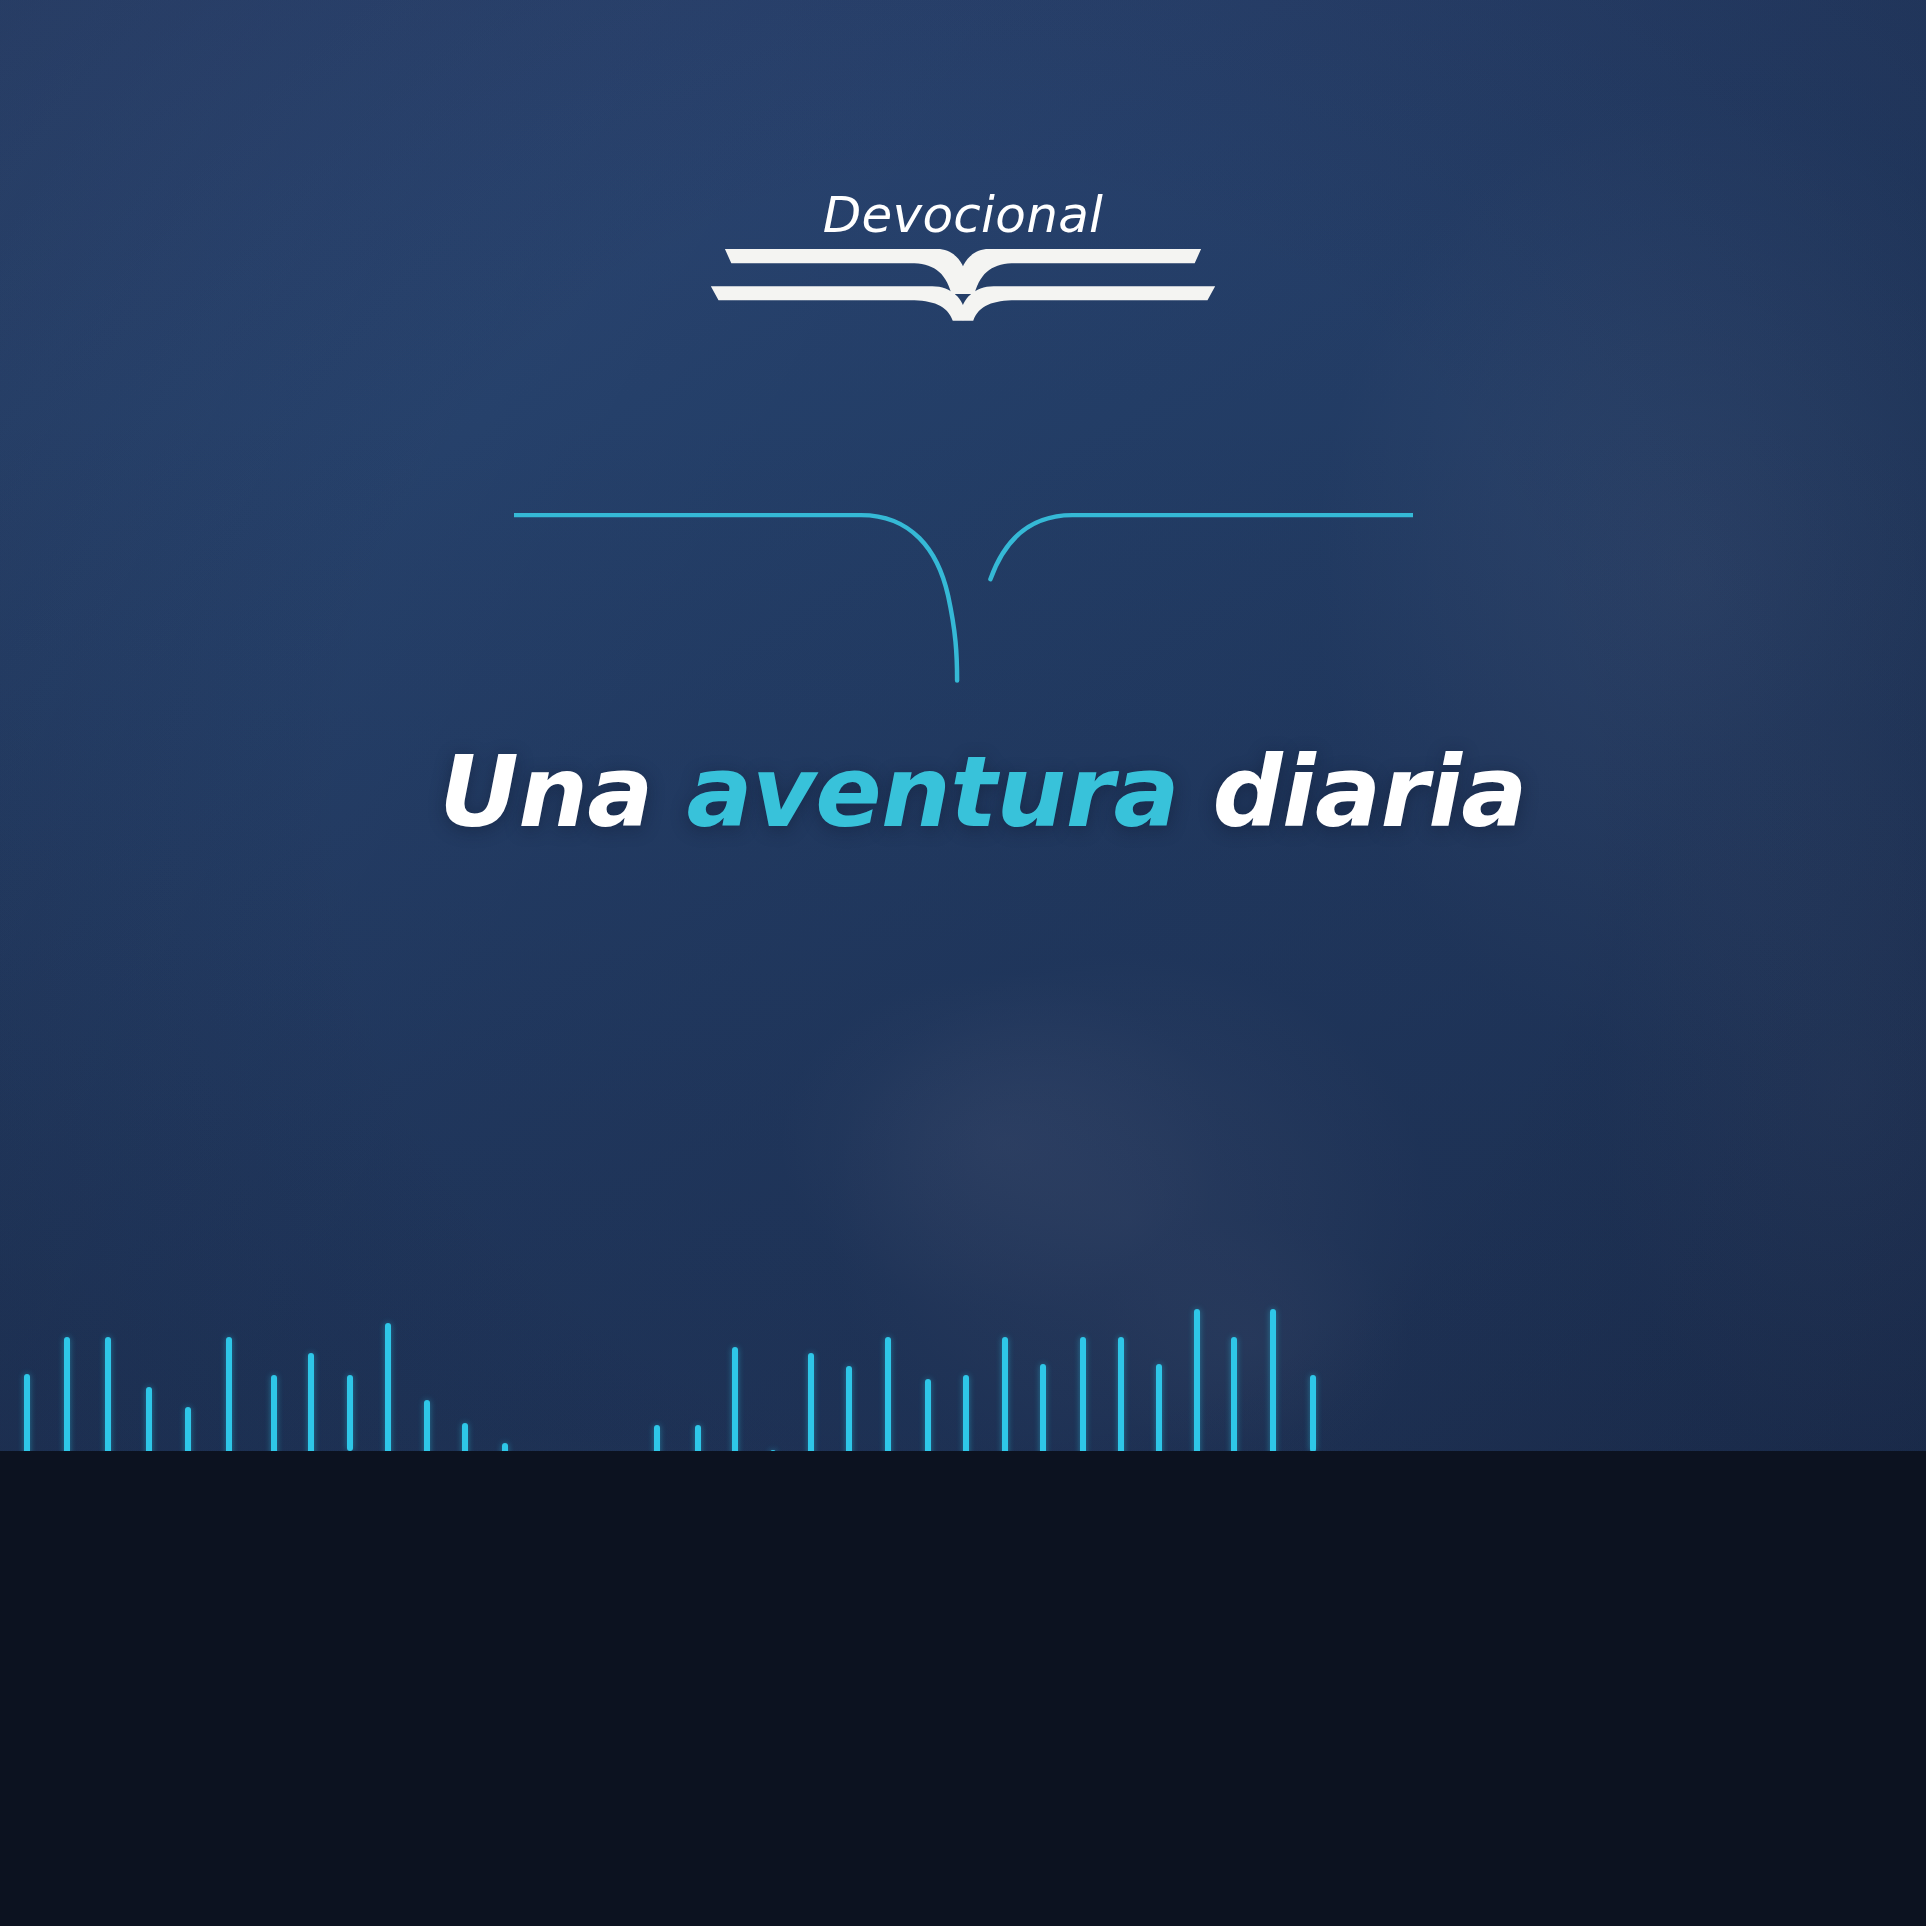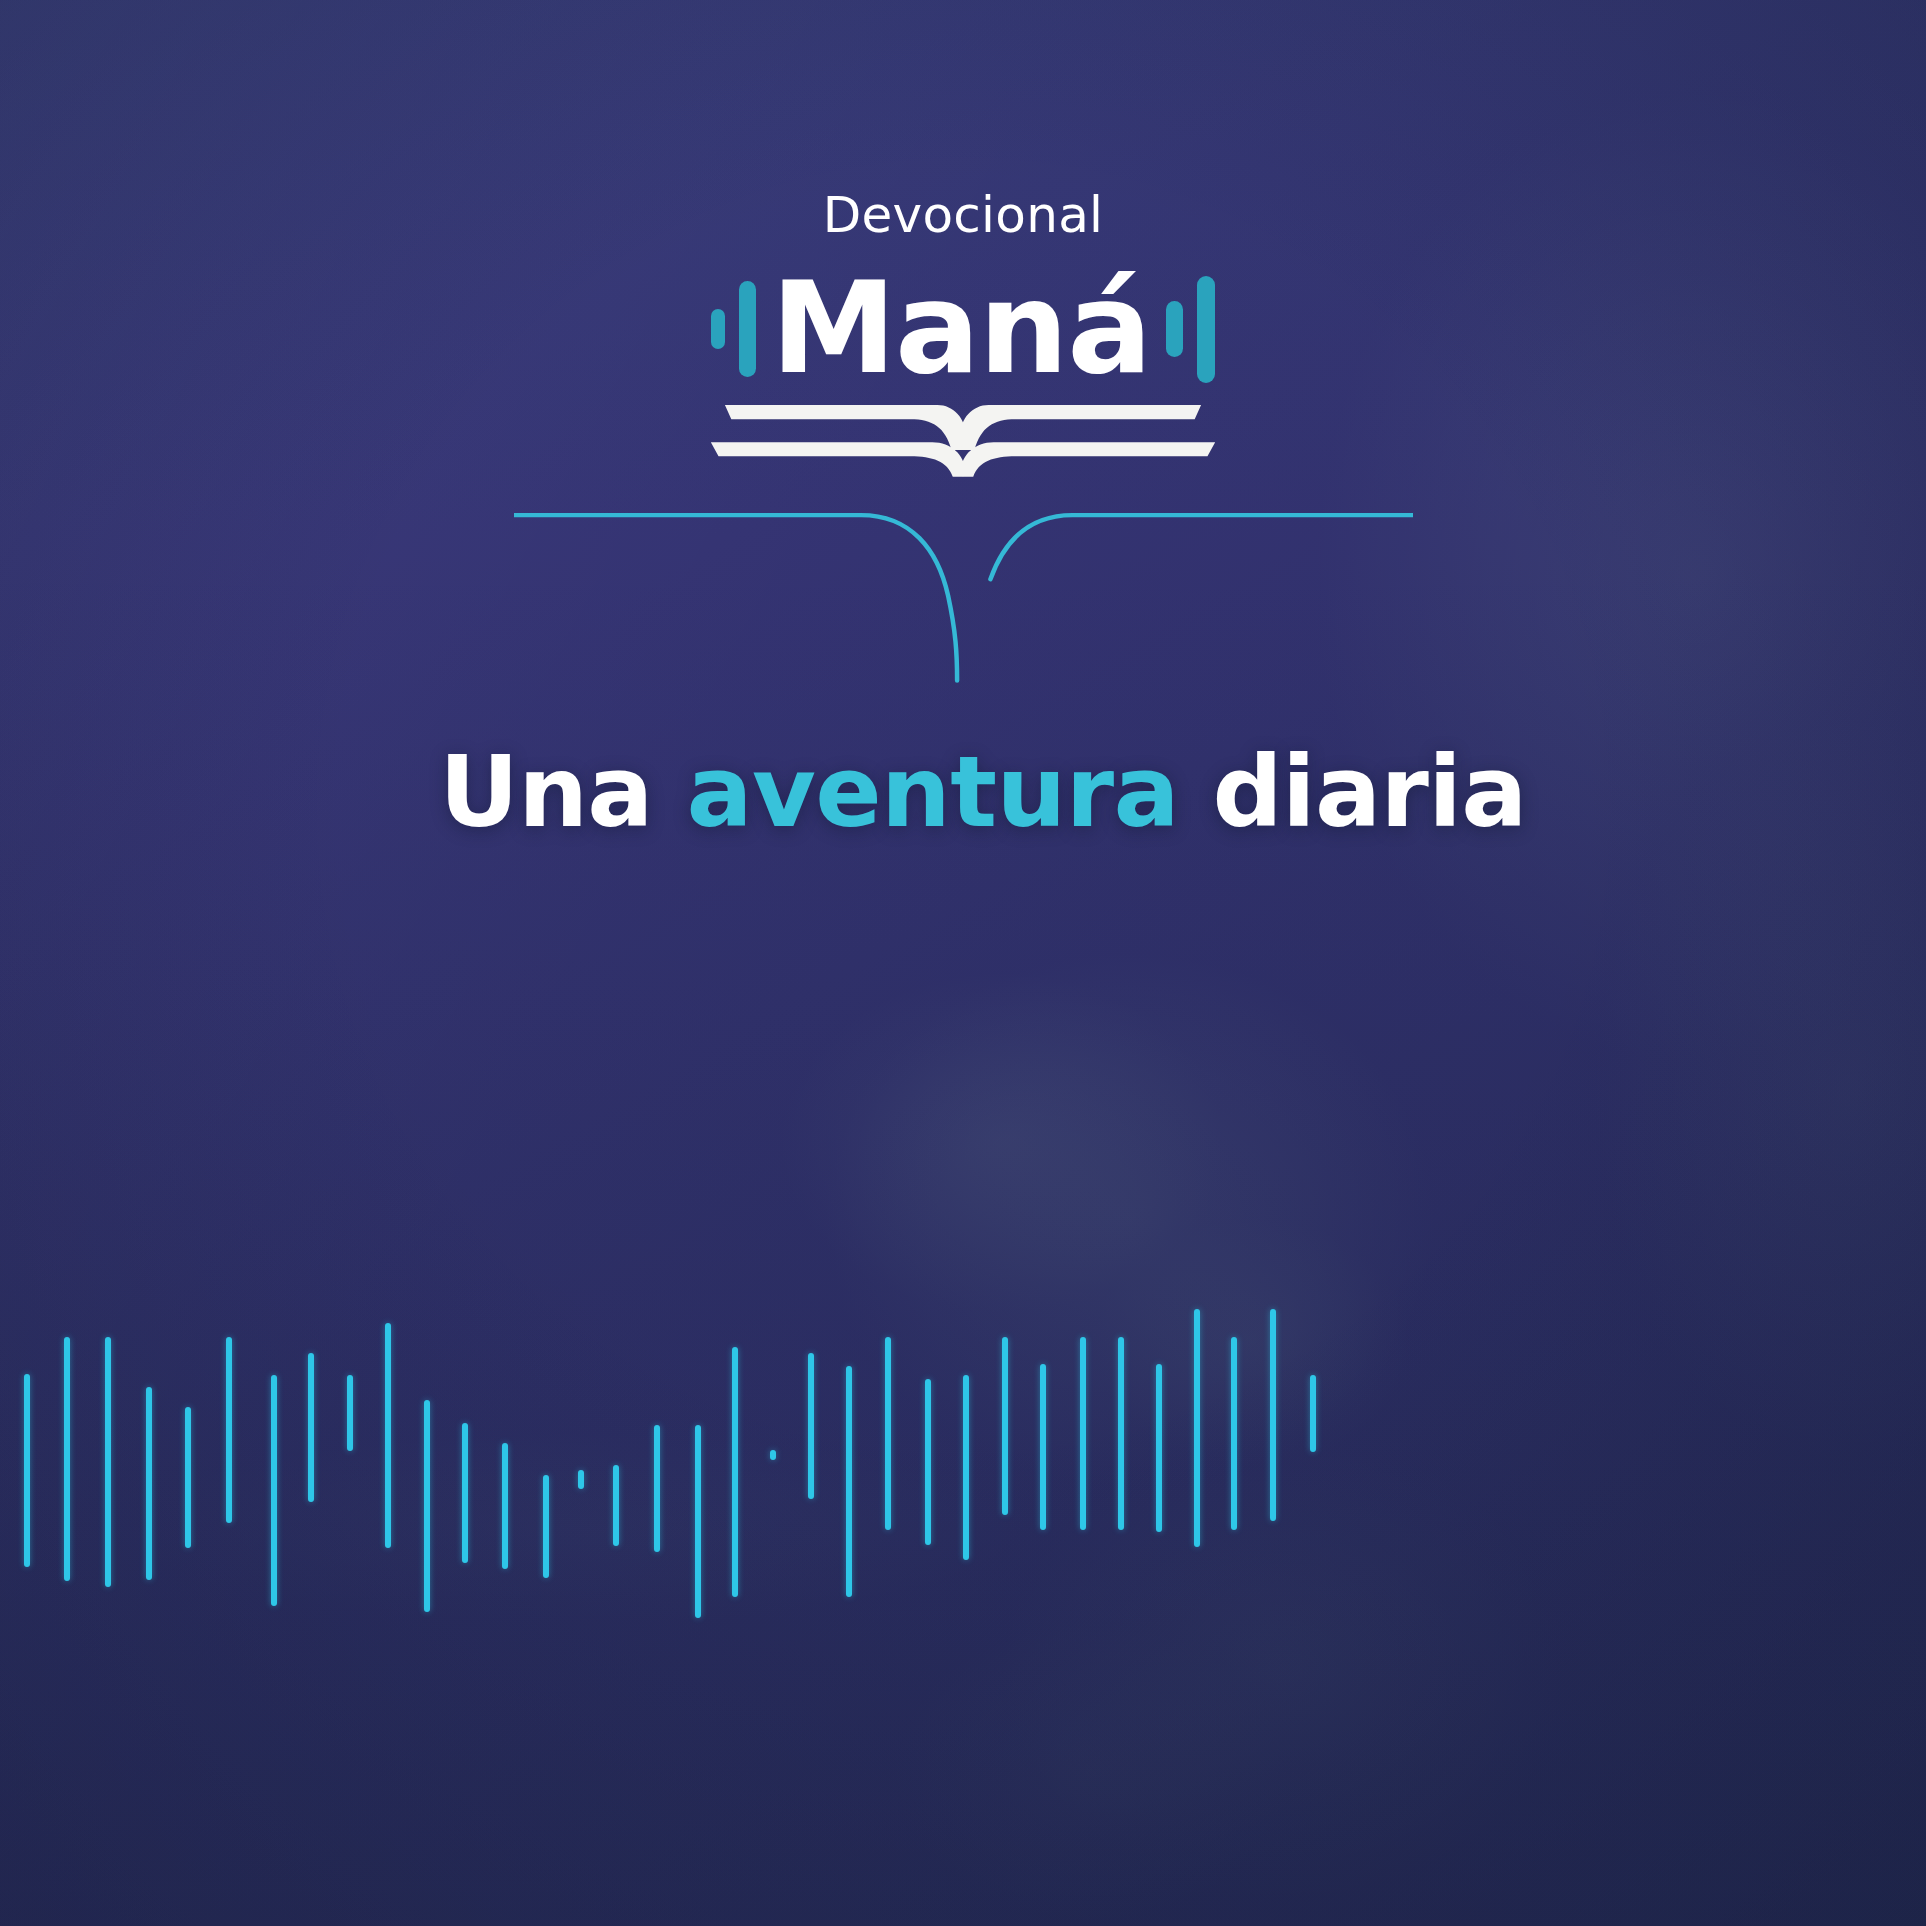--- a/index.html
+++ b/index.html
@@ -10,23 +10,24 @@
   body {
     width: 1926px;
     height: 1926px;
     overflow: hidden;
     font-family: "Liberation Sans", sans-serif;
   }
 
   #poster {
     position: relative;
     width: 1926px;
-    height: 1926px;
+    height: 1451px;
     overflow: hidden;
-    background: #4c1d95;
+    background: #0c4a6e;
+    font-style: italic;
   }
 
   
   .bg-photo {
     position: absolute;
     inset: 0;
     background:
       
       radial-gradient(ellipse 526px 674px at 1695px 578px, rgba(190,205,232,0.30) 0%, rgba(190,205,232,0.14) 42%, rgba(190,205,232,0) 72%),
       
@@ -169,27 +170,20 @@
 <div id="poster">
 
   <div class="bg-photo"></div>
   <div class="bg-tint"></div>
   <div class="bg-vignette"></div>
 
   <div class="logo-block">
 
     <div class="logo-kicker">Devocional</div>
 
-    <div class="wordmark-row">
-      <span class="eq-bar eq-1"></span>
-      <span class="eq-bar eq-2"></span>
-      <span class="wordmark">Maná</span>
-      <span class="eq-bar eq-3"></span>
-      <span class="eq-bar eq-4"></span>
-    </div>
 
     <div class="book-icon">
       <svg width="514" height="96" viewBox="0 0 800 150">
 
         <path d="M 28 8 L 360 8 C 392 8 414 42 400 78 L 382 78 C 372 42 352 30 318 30 L 38 30 Z" fill="#f4f4f2" transform="translate(0,0)"></path>
         <path d="M 772 8 L 440 8 C 408 8 386 42 400 78 L 418 78 C 428 42 448 30 482 30 L 762 30 Z" fill="#f4f4f2"></path>
 
         <path d="M 6 66 L 352 66 C 388 66 410 96 400 120 L 384 120 C 376 96 352 88 318 88 L 18 88 Z" fill="#f4f4f2"></path>
         <path d="M 794 66 L 448 66 C 412 66 390 96 400 120 L 416 120 C 424 96 448 88 482 88 L 782 88 Z" fill="#f4f4f2"></path>
       </svg>

